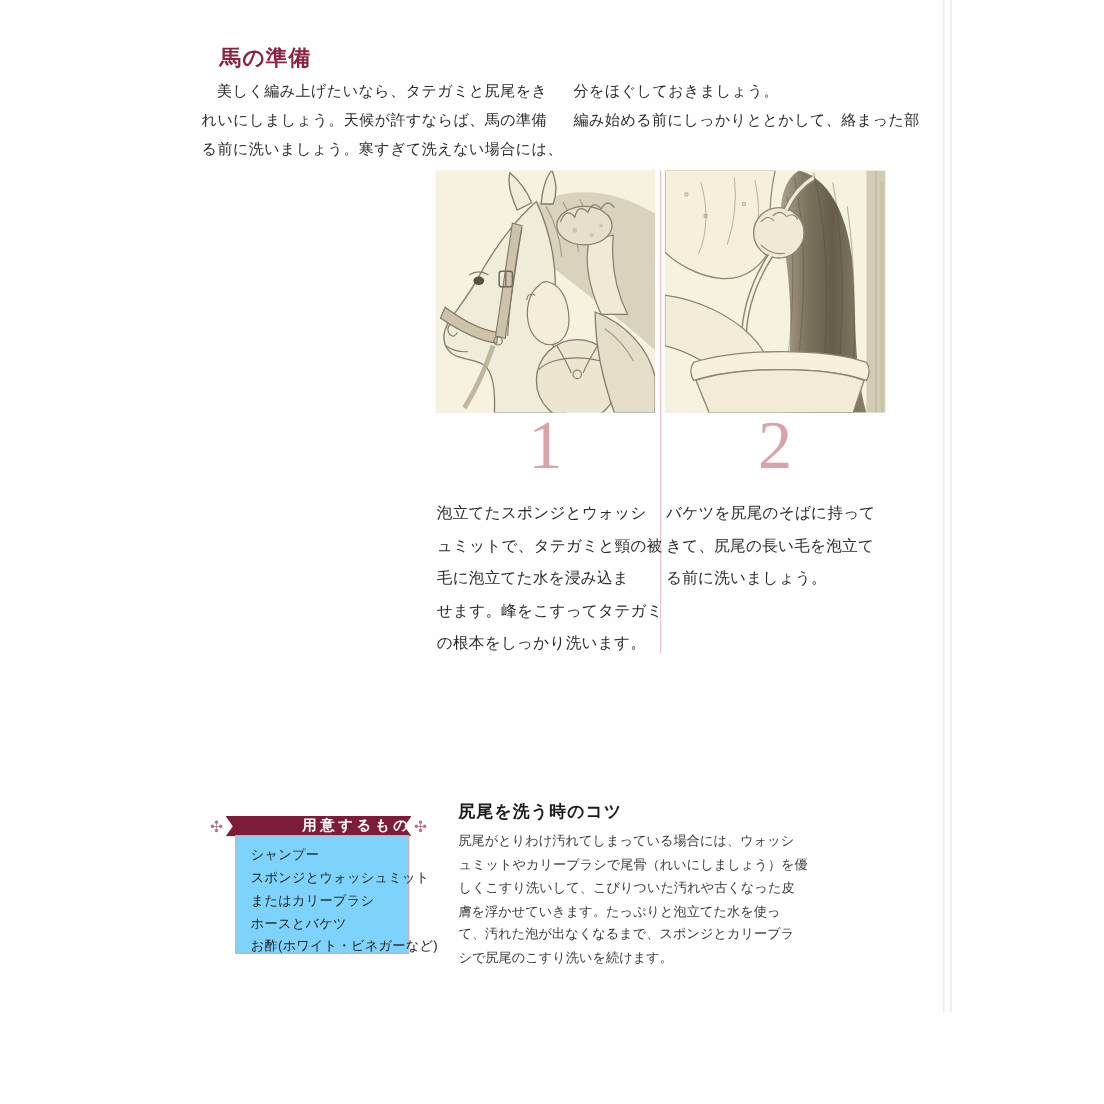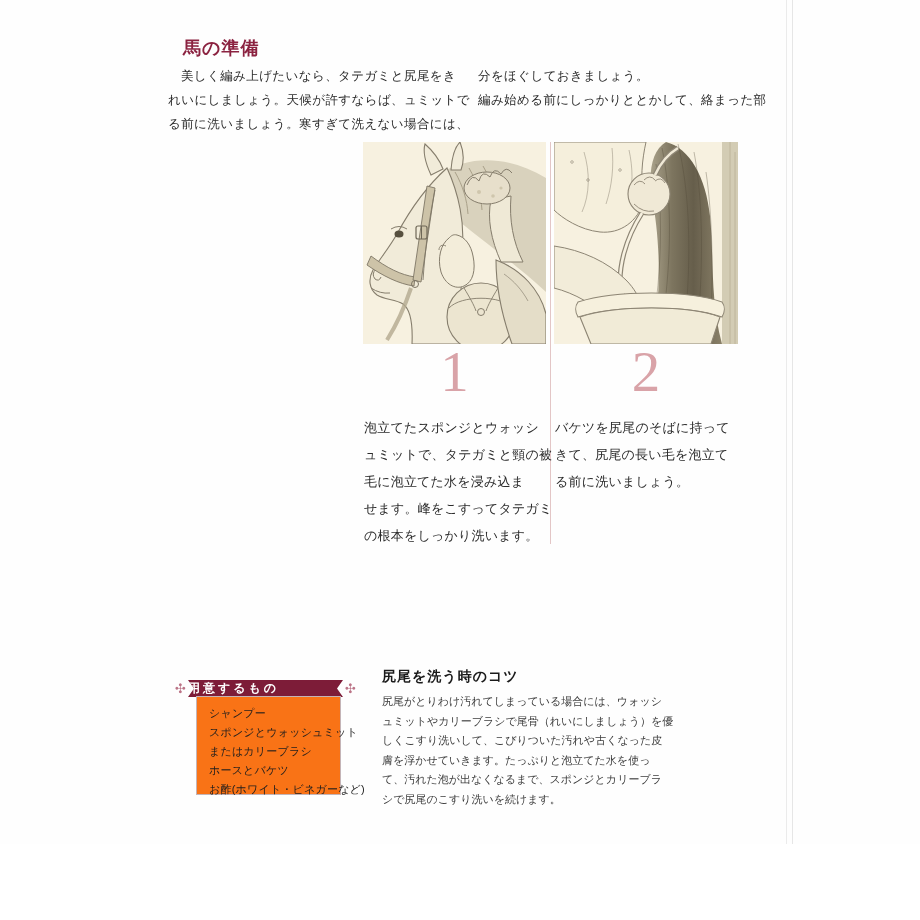--- a/index.html
+++ b/index.html
@@ -40,32 +40,32 @@
   .caption{position:absolute; top:414px; font-size:13px; line-height:27px; letter-spacing:0.2px; color:#2b2b2b;}
   .caption.c1{left:364px; width:190px;}
   .caption.c2{left:555px; width:195px;}
   .caption .line{white-space:nowrap;}
 
   
   .supplies-ribbon{
     position:absolute; left:188px; top:680px; width:155px; height:17px;
     background:var(--ribbon,#7d1c38);
     clip-path:polygon(0 0,100% 0,calc(100% - 6px) 50%,100% 100%,0 100%,6px 50%);
-    color:#fff; text-align:left;
+    color:#fff; text-align:right;
     font-family:"Liberation Serif","DejaVu Serif",serif;
     font-size:12px; line-height:17px; font-weight:bold; letter-spacing:3px;
   }
   .ribbon-orn{
     position:absolute; top:681px; font-size:13px; line-height:15px; color:#bb7487;
   }
   .ribbon-orn.left{left:175px;}
   .ribbon-orn.right{left:345px;}
   .supplies-box{
     position:absolute; left:196px; top:696px; width:145px; height:99px;
-    border:1px solid #c4b4b7; background:#f97316;
+    border:1px solid #c4b4b7; background:#7dd3fc;
     box-sizing:border-box; padding:7px 0 0 12px;
     font-size:11px; line-height:19px; letter-spacing:0.2px; color:#1e1e1e;
   }
   .supplies-box .line{white-space:nowrap;}
 
   
   .tips-title{
     position:absolute; left:382px; top:668px;
     font-family:"Liberation Serif","DejaVu Serif",serif;
     font-size:14px; font-weight:bold; color:#1a1a1a; letter-spacing:1px;
@@ -86,21 +86,21 @@
 
 <div class="page">
 
   <div class="edge-line e1"></div>
   <div class="edge-line e2"></div>
 
   <h1 class="page-title">馬の準備</h1>
 
   <div class="intro left">
       <div class="line">　美しく編み上げたいなら、タテガミと尻尾をき</div>
-      <div class="line">れいにしましょう。天候が許すならば、ュミットで</div>
+      <div class="line">れいにしましょう。天候が許すならば、馬の準備</div>
       <div class="line">る前に洗いましょう。寒すぎて洗えない場合には、</div>
     </div>
   <div class="intro right">
       <div class="line">分をほぐしておきましょう。</div>
       <div class="line">編み始める前にしっかりととかして、絡まった部</div>
     </div>
 
   <div class="col-divider"></div>
 
   <figure class="figure f1">

